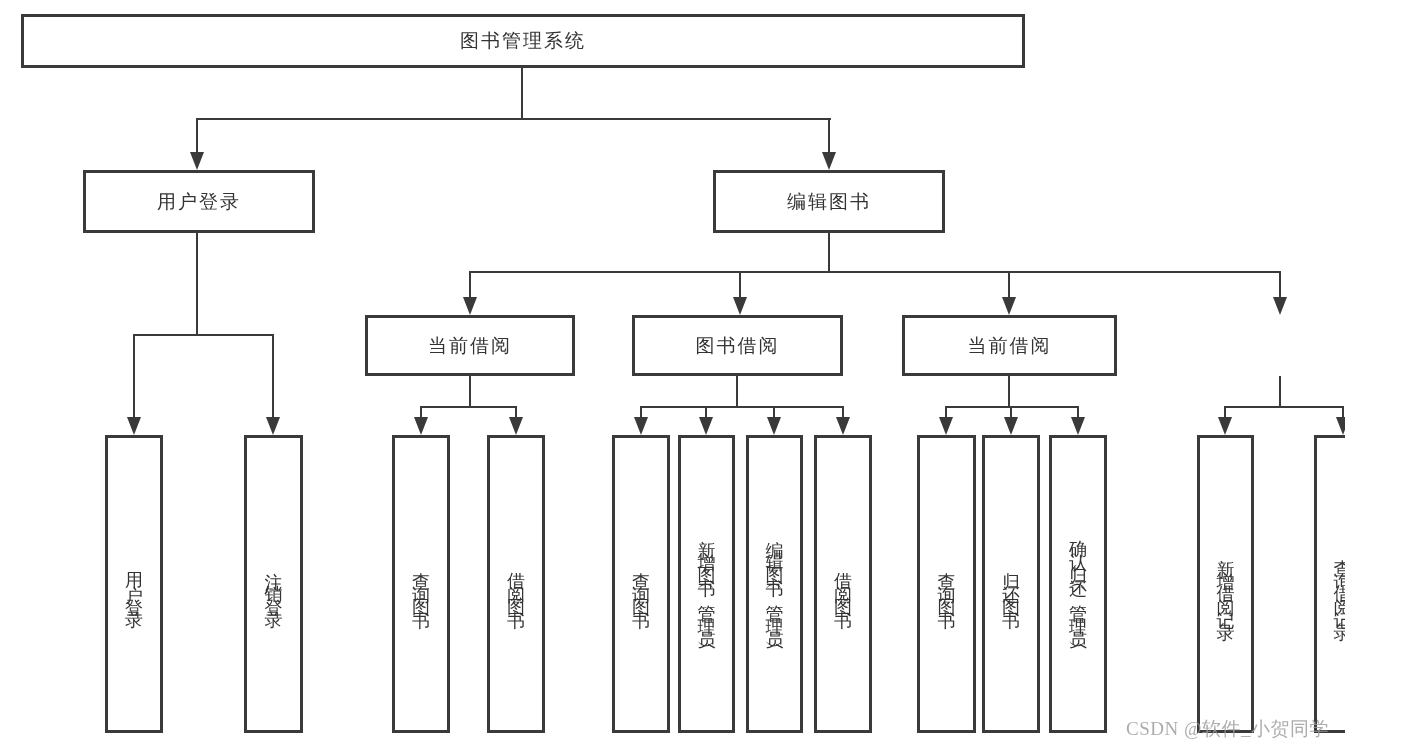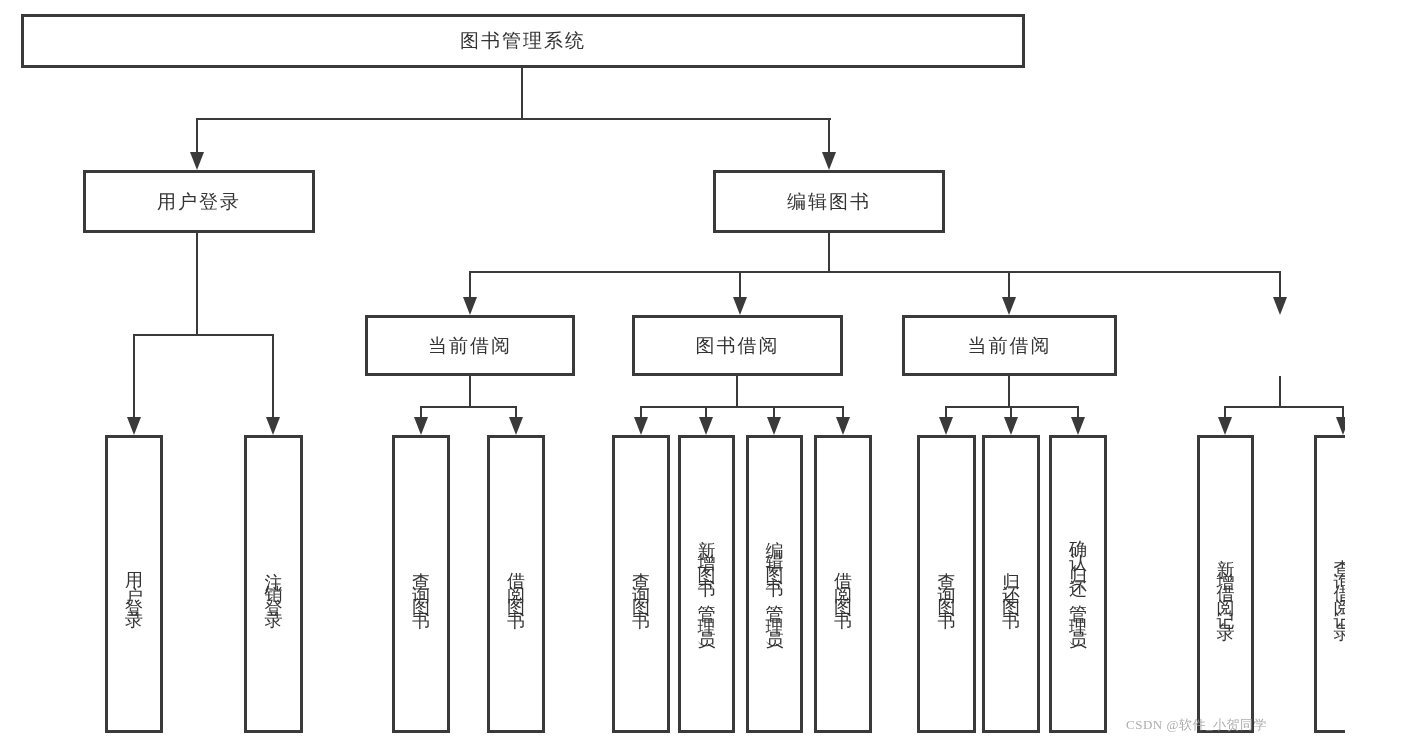--- a/index.html
+++ b/index.html
@@ -43,21 +43,21 @@
   .arrow{
     position:absolute;
     width:0;height:0;
     border-left:7px solid transparent;
     border-right:7px solid transparent;
     border-top:18px solid #3a3a3a;
   }
   .watermark{
     position:absolute;
     left:1126px;top:716px;
-    font-size:13px;
+    font-size:19px;
     color:rgba(158,158,158,0.85);
     letter-spacing:0.5px;
     white-space:nowrap;
     z-index:5;
   }
 </style>
 </head>
 <body>
 
 <div class="canvas">

